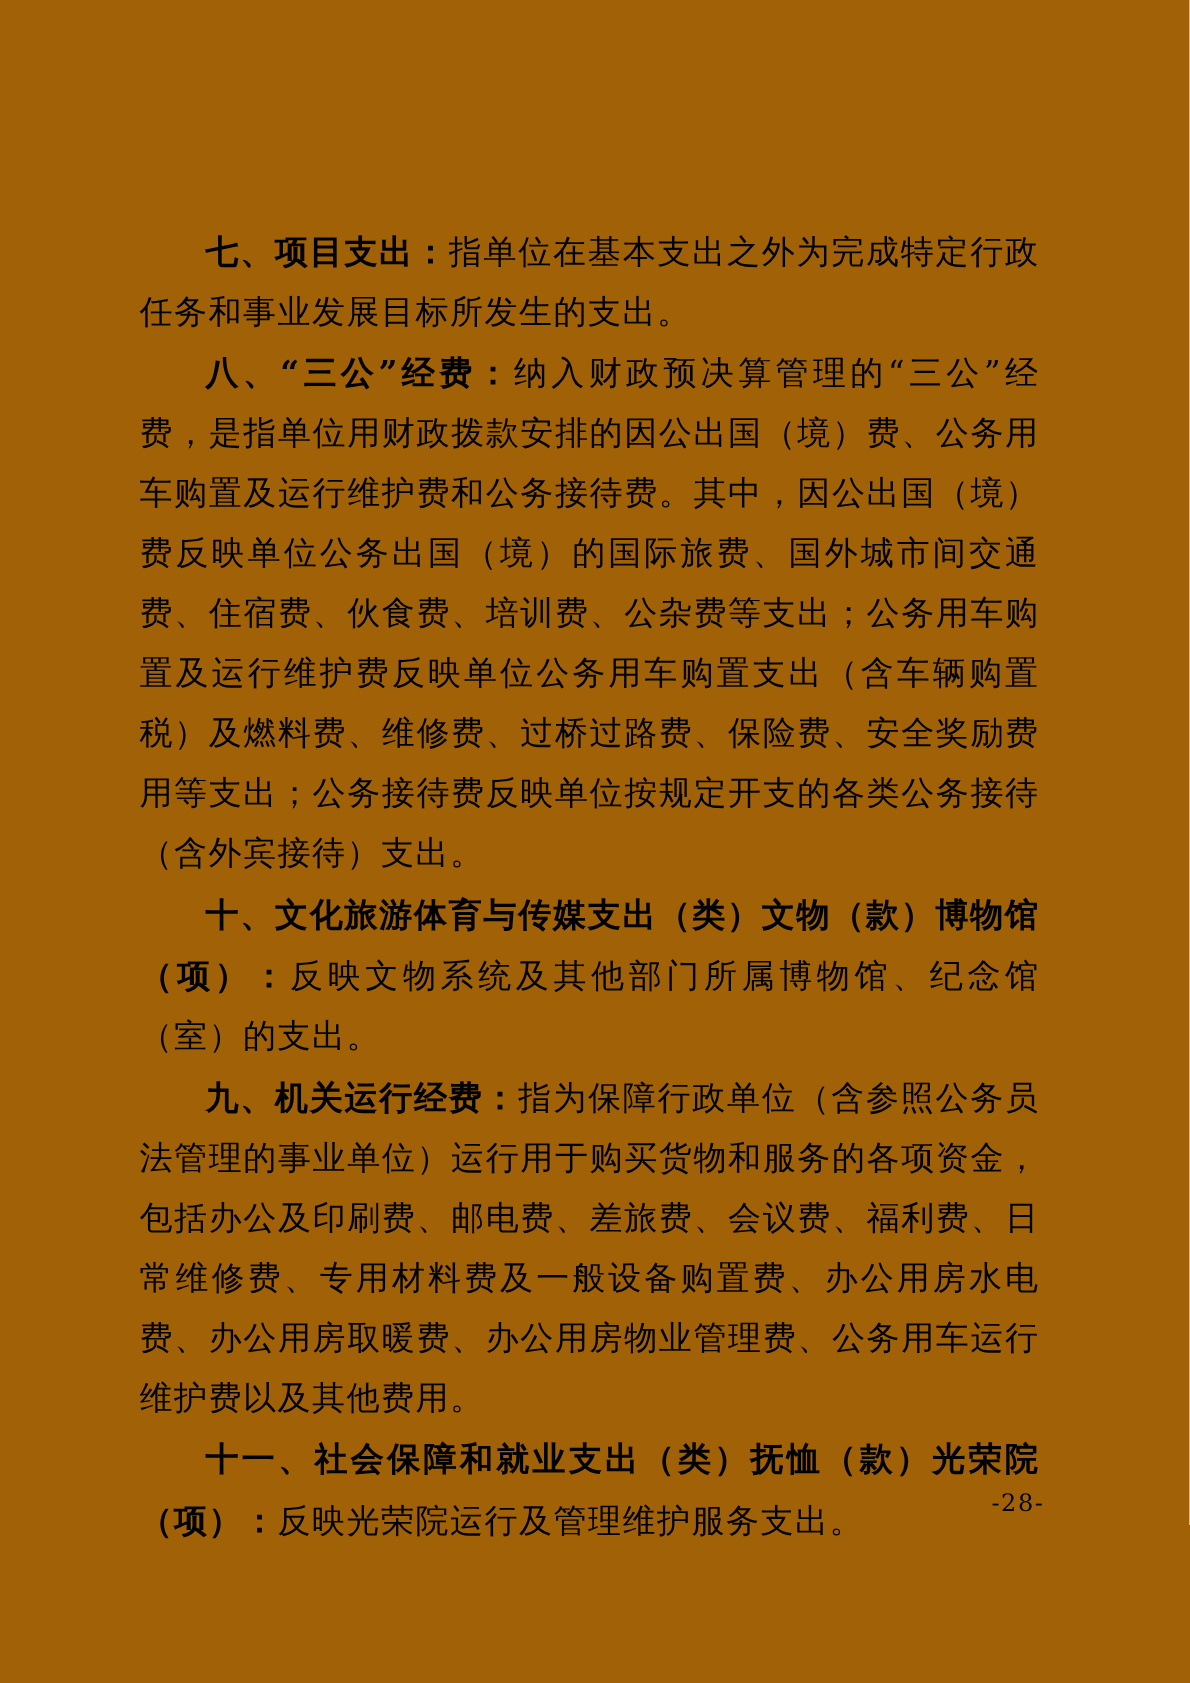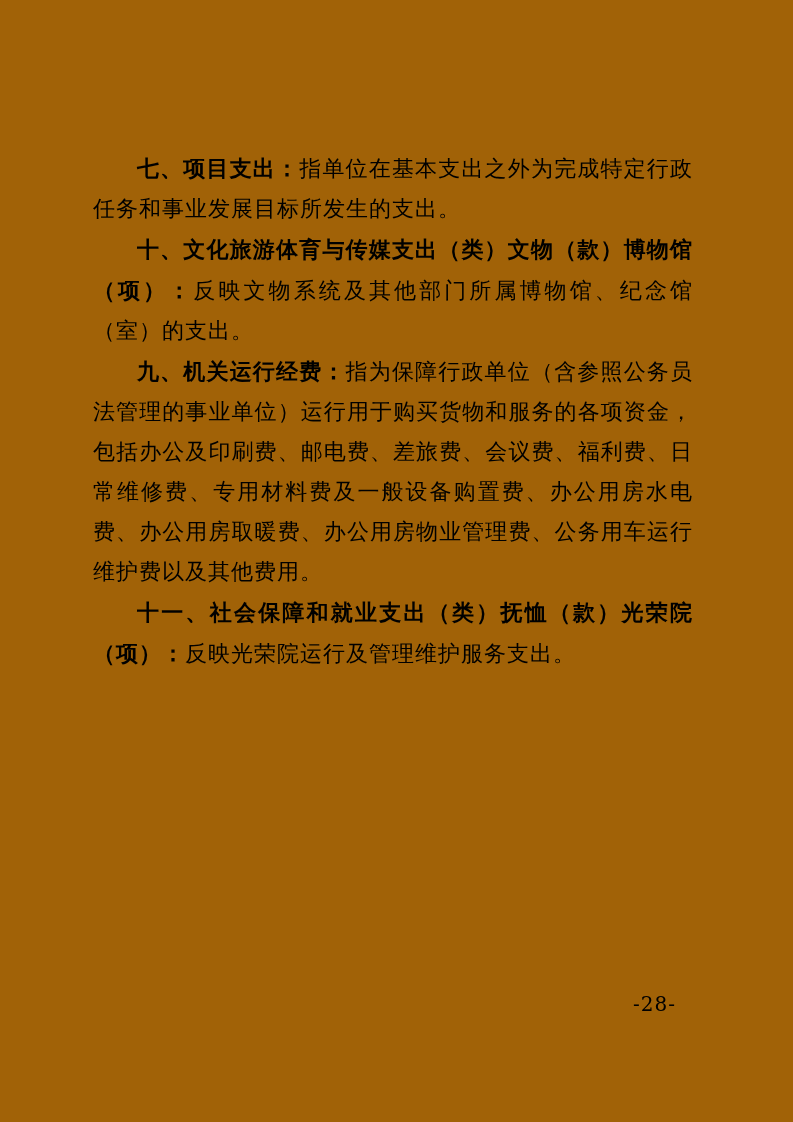--- a/index.html
+++ b/index.html
@@ -35,31 +35,32 @@
     text-align: justify;
     text-indent: 2em;
     letter-spacing: 1px;
     word-break: break-all;
   }
   .para .bold {
     font-weight: 700;
   }
   .page-number {
     position: absolute;
-    left: 633px;
+    left: 661px;
     top: 992px;
-    font-size: 20px;
+    font-size: 16px;
     letter-spacing: 1px;
     font-family: "DejaVu Serif", "Liberation Serif", serif;
   }
 </style>
 </head>
 <body>
 
 <div class="page">
   <div class="content">
       <p class="para"><span class="bold">七、项目支出：</span><span class="">指单位在基本支出之外为完成特定行政任务和事业发展目标所发生的支出。</span></p>
+      <p class="para"><span class="bold">八、“三公”经费：</span><span class="">纳入财政预决算管理的“三公”经费，是指单位用财政拨款安排的因公出国（境）费、公务用车购置及运行维护费和公务接待费。其中，因公出国（境）费反映单位公务出国（境）的国际旅费、国外城市间交通费、住宿费、伙食费、培训费、公杂费等支出；公务用车购置及运行维护费反映单位公务用车购置支出（含车辆购置税）及燃料费、维修费、过桥过路费、保险费、安全奖励费用等支出；公务接待费反映单位按规定开支的各类公务接待（含外宾接待）支出。</span></p>
       <p class="para"><span class="bold">十、文化旅游体育与传媒支出（类）文物（款）博物馆（项）：</span><span class="">反映文物系统及其他部门所属博物馆、纪念馆（室）的支出。</span></p>
       <p class="para"><span class="bold">九、机关运行经费：</span><span class="">指为保障行政单位（含参照公务员法管理的事业单位）运行用于购买货物和服务的各项资金，包括办公及印刷费、邮电费、差旅费、会议费、福利费、日常维修费、专用材料费及一般设备购置费、办公用房水电费、办公用房取暖费、办公用房物业管理费、公务用车运行维护费以及其他费用。</span></p>
       <p class="para"><span class="bold">十一、社会保障和就业支出（类）抚恤（款）光荣院（项）：</span><span class="">反映光荣院运行及管理维护服务支出。</span></p>
     </div>
   <div class="page-number">-28-</div>
 </div>
 
 </body></html>

